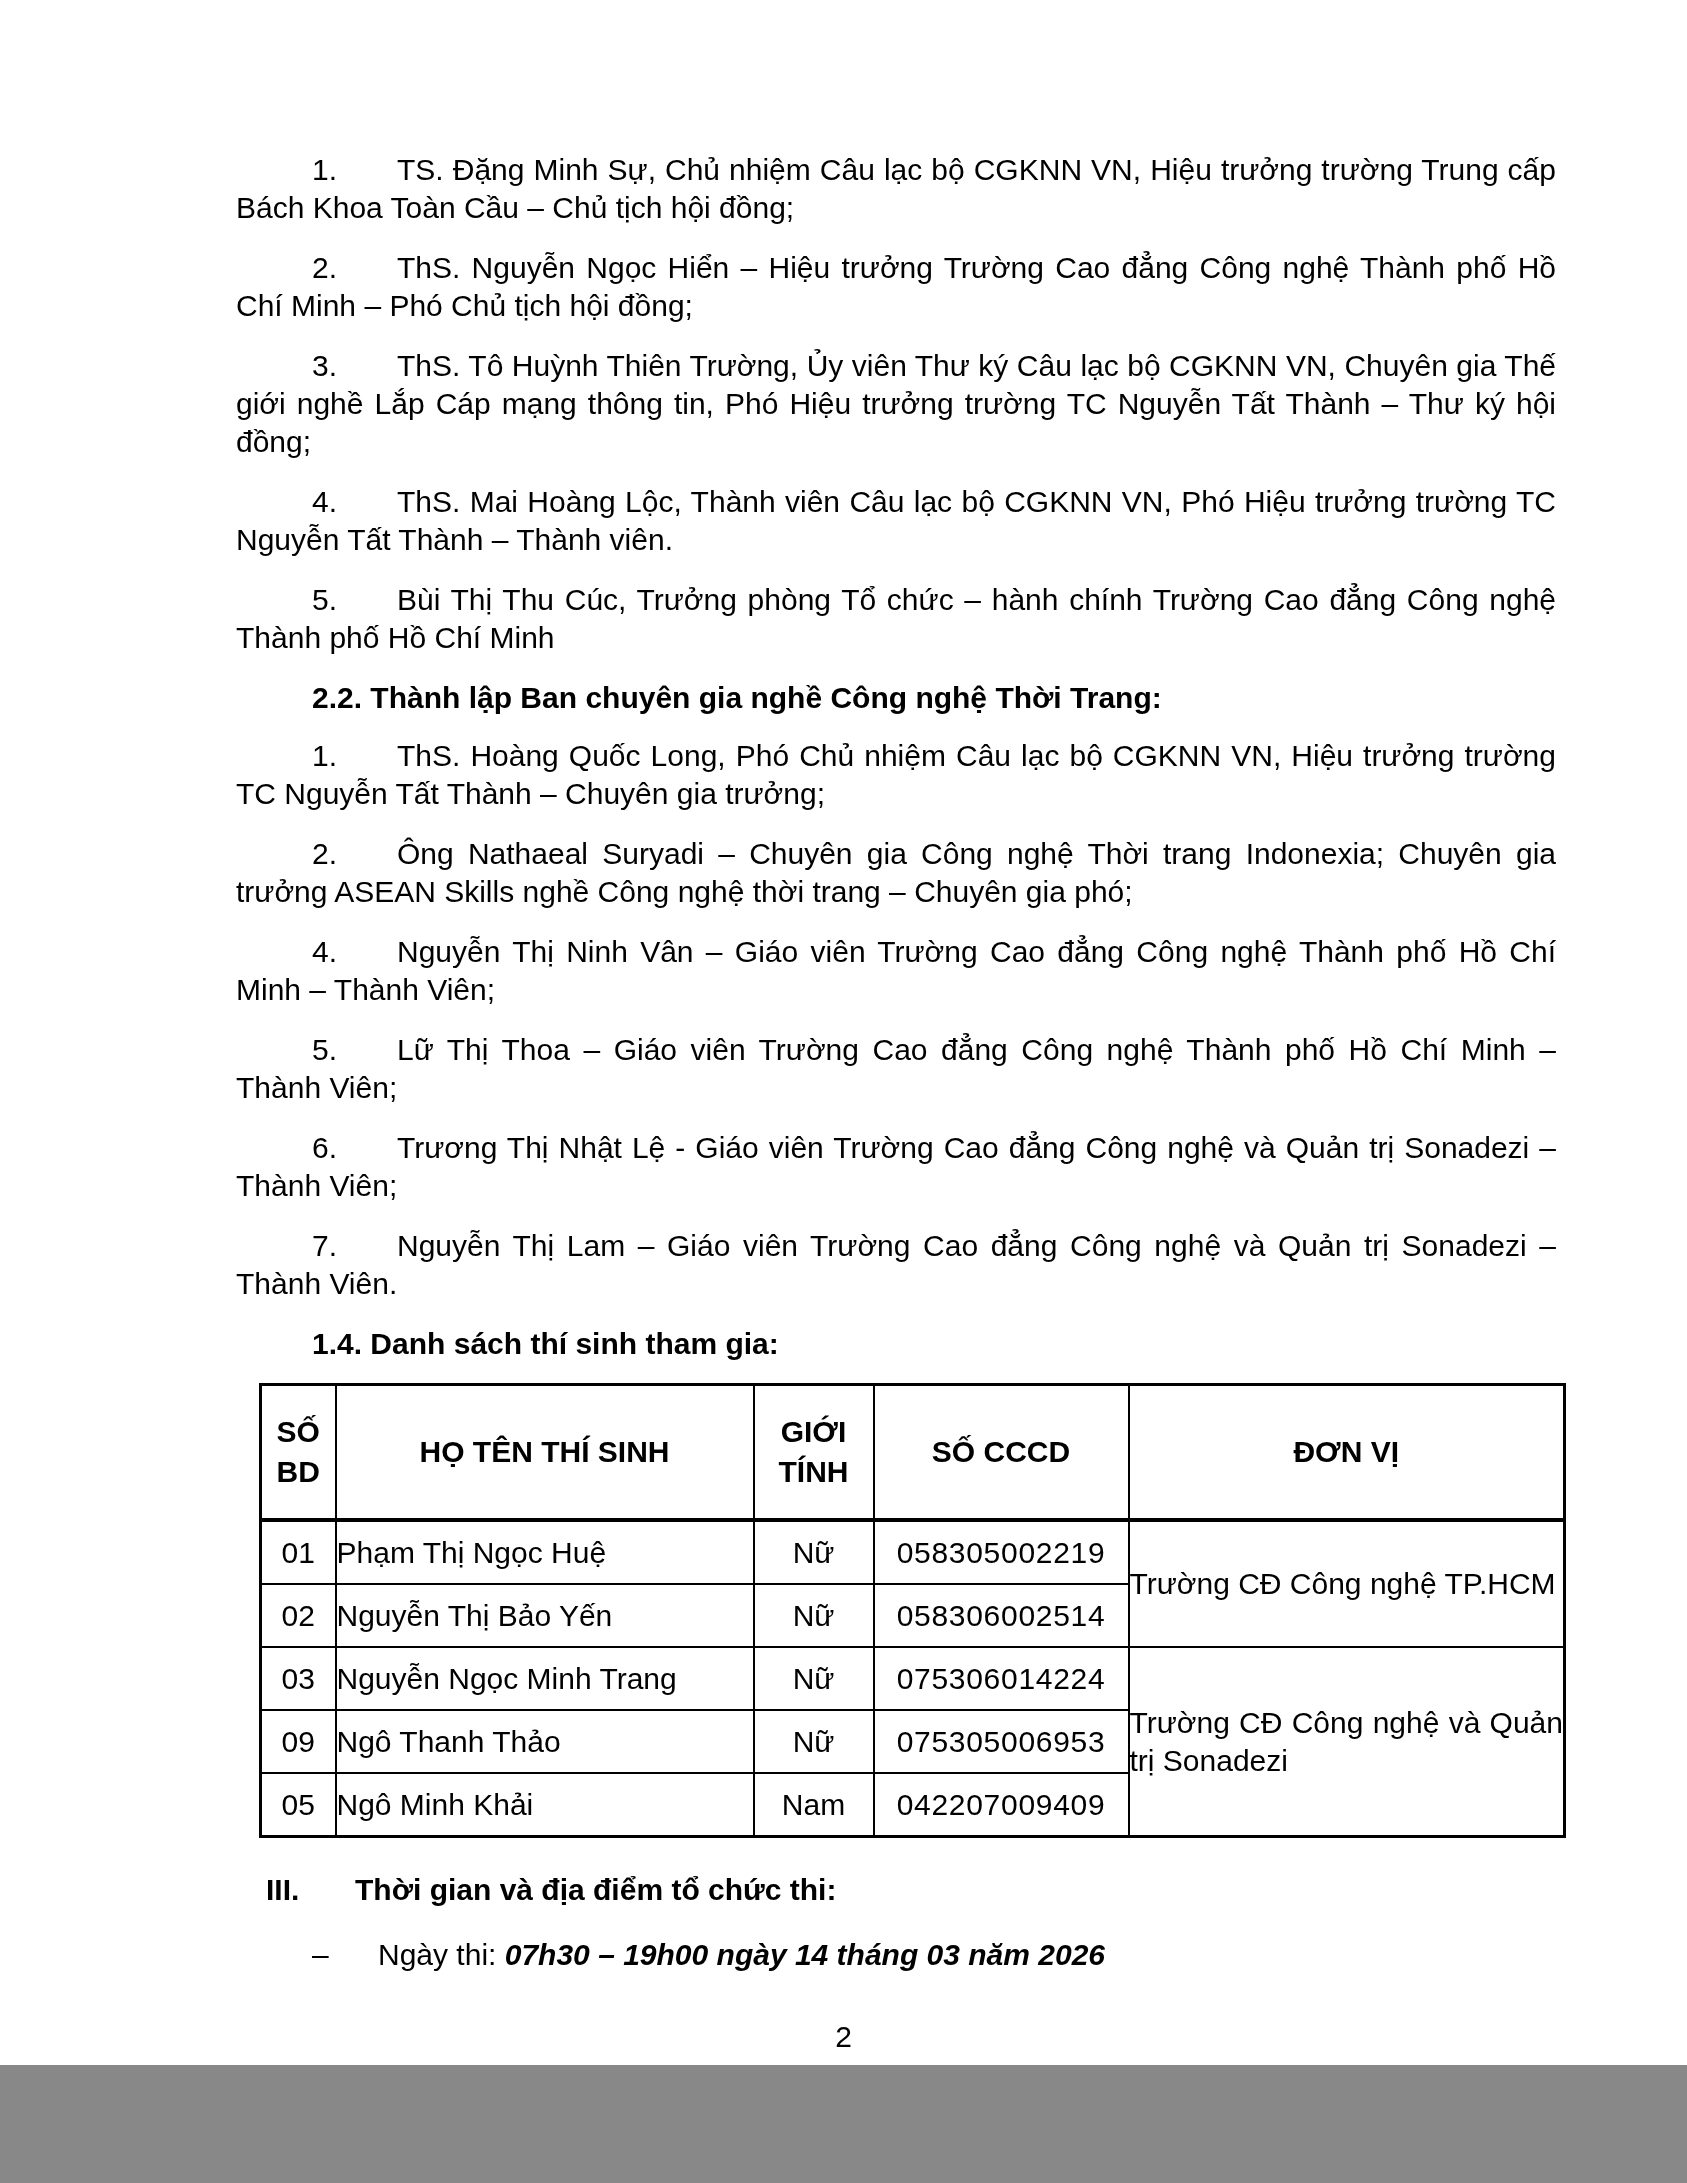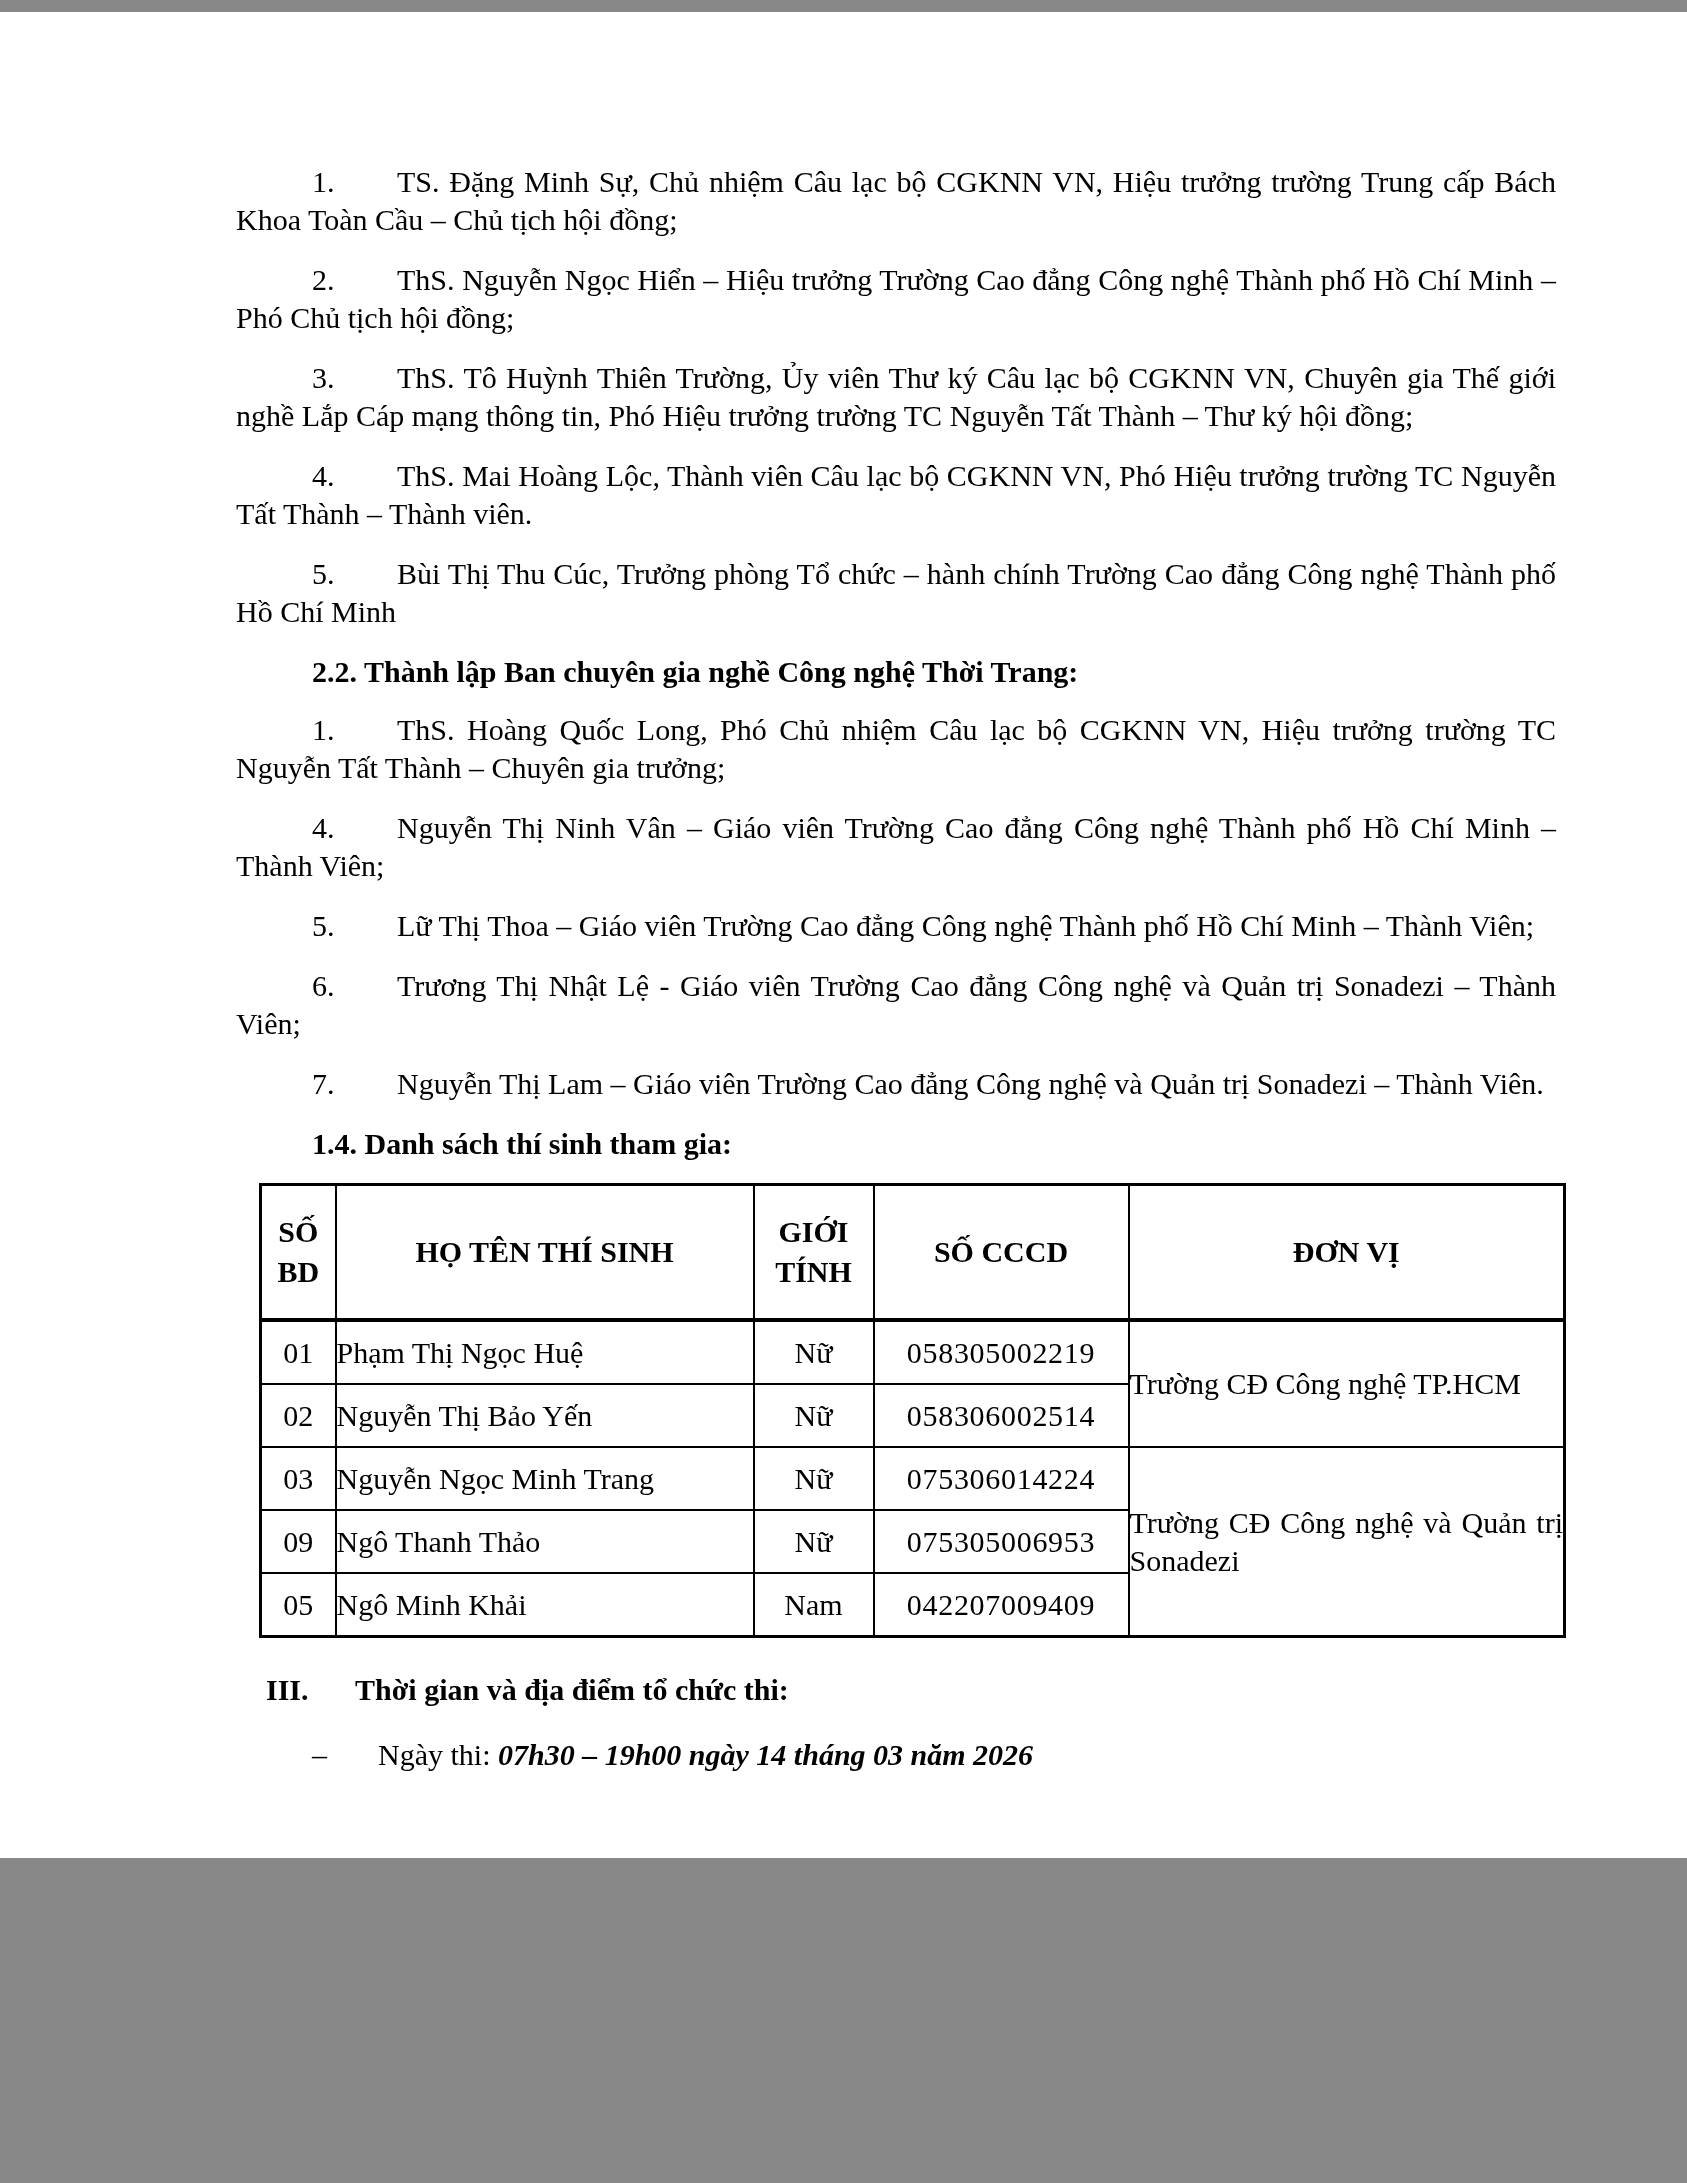--- a/index.html
+++ b/index.html
@@ -3,25 +3,25 @@
 <meta charset="utf-8">
 <style>
   html, body {
     margin: 0;
     padding: 0;
     background: #888;
   }
   .page {
     position: relative;
     width: 1687px;
-    height: 1846px;
-    margin: 12px auto;
+    height: 2065px;
+    margin: 0 auto;
     background: #ffffff;
     color: #000000;
-    font-family: Liberation Serif, serif;
+    font-family: Liberation Sans, sans-serif;
     font-size: 30px;
     line-height: 38px;
     box-sizing: border-box;
     overflow: hidden;
   }
   .content {
     position: absolute;
     left: 236px;
     top: 151px;
     width: 1320px;
@@ -114,20 +114,21 @@
   <div class="content">
 
     <p><span class="num">1.</span><span>TS. Đặng Minh Sự, Chủ nhiệm Câu lạc bộ CGKNN VN, Hiệu trưởng trường Trung cấp Bách Khoa Toàn Cầu – Chủ tịch hội đồng;</span></p>
     <p><span class="num">2.</span><span>ThS. Nguyễn Ngọc Hiển – Hiệu trưởng Trường Cao đẳng Công nghệ Thành phố Hồ Chí Minh – Phó Chủ tịch hội đồng;</span></p>
     <p><span class="num">3.</span><span>ThS. Tô Huỳnh Thiên Trường, Ủy viên Thư ký Câu lạc bộ CGKNN VN, Chuyên gia Thế giới nghề Lắp Cáp mạng thông tin, Phó Hiệu trưởng trường TC Nguyễn Tất Thành – Thư ký hội đồng;</span></p>
     <p><span class="num">4.</span><span>ThS. Mai Hoàng Lộc, Thành viên Câu lạc bộ CGKNN VN, Phó Hiệu trưởng trường TC Nguyễn Tất Thành – Thành viên.</span></p>
     <p><span class="num">5.</span><span>Bùi Thị Thu Cúc, Trưởng phòng Tổ chức – hành chính Trường Cao đẳng Công nghệ Thành phố Hồ Chí Minh</span></p>
 
     <p class="heading">2.2. Thành lập Ban chuyên gia nghề Công nghệ Thời Trang:</p>
     <p><span class="num">1.</span><span>ThS. Hoàng Quốc Long, Phó Chủ nhiệm Câu lạc bộ CGKNN VN, Hiệu trưởng trường TC Nguyễn Tất Thành – Chuyên gia trưởng;</span></p>
+    <p><span class="num">2.</span><span>Ông Nathaeal Suryadi – Chuyên gia Công nghệ Thời trang Indonexia; Chuyên gia trưởng ASEAN Skills nghề Công nghệ thời trang – Chuyên gia phó;</span></p>
     <p><span class="num">4.</span><span>Nguyễn Thị Ninh Vân – Giáo viên Trường Cao đẳng Công nghệ Thành phố Hồ Chí Minh – Thành Viên;</span></p>
     <p><span class="num">5.</span><span>Lữ Thị Thoa – Giáo viên Trường Cao đẳng Công nghệ Thành phố Hồ Chí Minh – Thành Viên;</span></p>
     <p><span class="num">6.</span><span>Trương Thị Nhật Lệ - Giáo viên Trường Cao đẳng Công nghệ và Quản trị Sonadezi – Thành Viên;</span></p>
     <p><span class="num">7.</span><span>Nguyễn Thị Lam – Giáo viên Trường Cao đẳng Công nghệ và Quản trị Sonadezi – Thành Viên.</span></p>
 
     <p class="heading">1.4. Danh sách thí sinh tham gia:</p>
 
     <table class="participants">
       <colgroup>
         <col style="width:75px">

